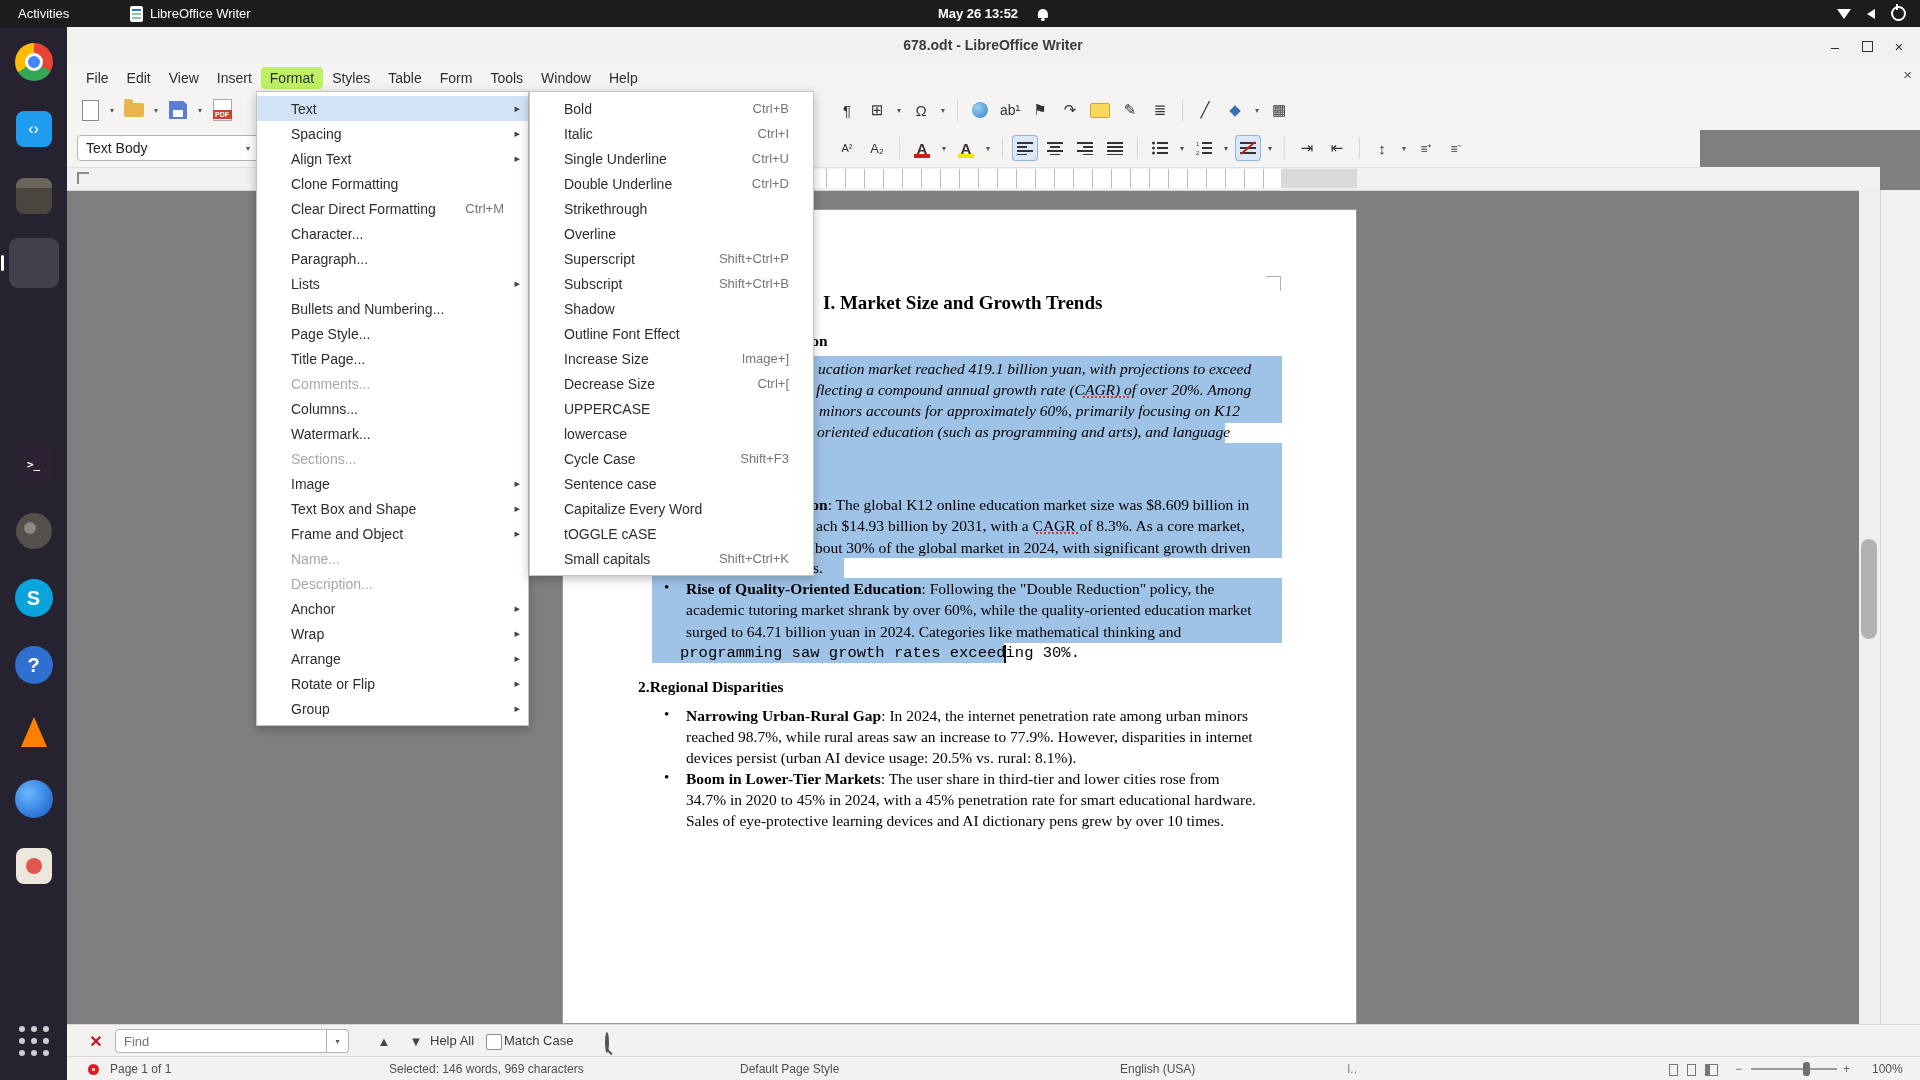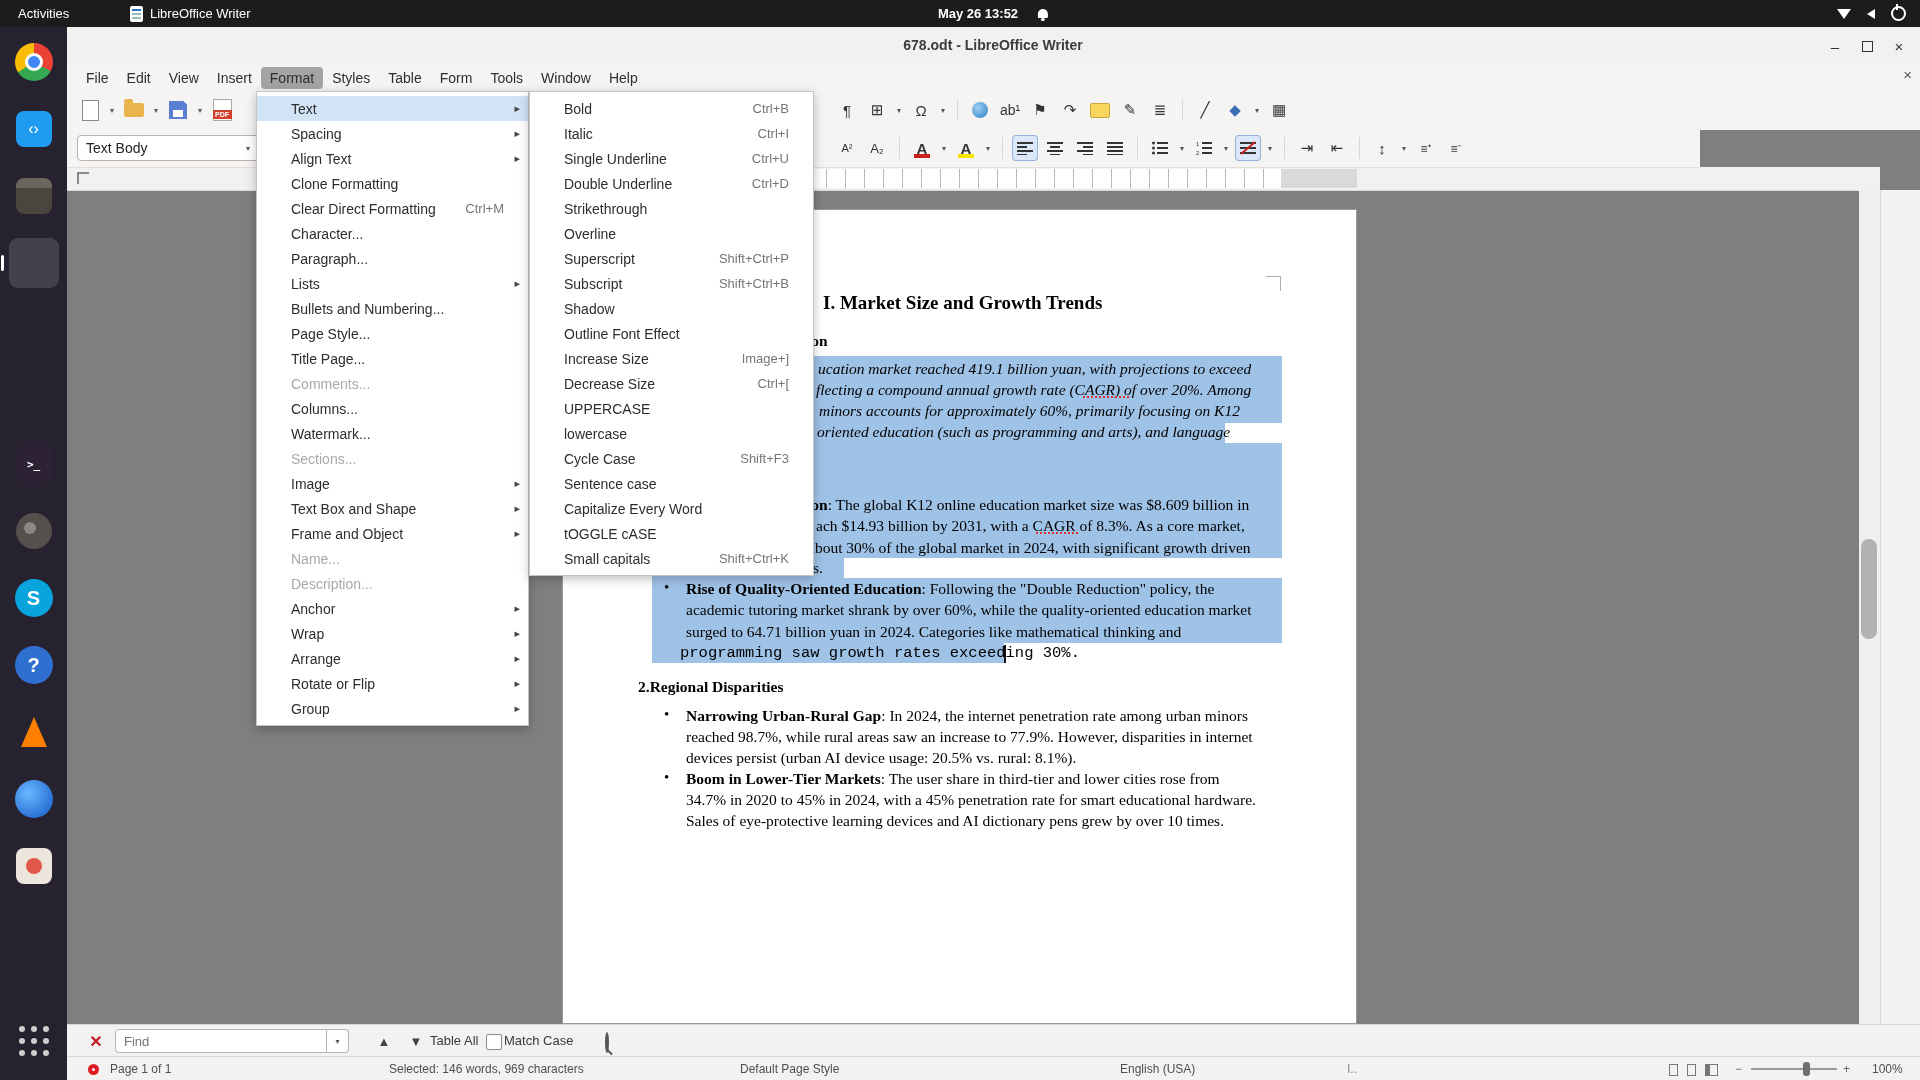--- a/index.html
+++ b/index.html
@@ -45,21 +45,21 @@
   .ic-grid .di{width:6px;height:6px;border-radius:50%;background:#cfcfcf;transform:translate(-12px,-12px);
     box-shadow:12px 0 0 #cfcfcf,24px 0 0 #cfcfcf,0 12px 0 #cfcfcf,12px 12px 0 #cfcfcf,24px 12px 0 #cfcfcf,0 24px 0 #cfcfcf,12px 24px 0 #cfcfcf,24px 24px 0 #cfcfcf}
   
   .titlebar{left:67px;top:27px;width:1853px;height:37px;background:#f3f1f0;border-bottom:1px solid #d9d6d3;z-index:5}
   .wtitle{left:926px;top:0;transform:translateX(-50%);line-height:37px;font-weight:bold;font-size:14px;color:#3b3b3b;white-space:nowrap}
   .wbtn{top:8px;width:22px;height:22px;display:flex;align-items:center;justify-content:center;color:#333;font-size:15px;border-radius:50%}
   .maxbox{width:9px;height:9px;border:1px solid #333}
   
   .menubar{left:67px;top:64px;width:1853px;height:27px;background:#f6f4f3;display:flex;align-items:center;padding-left:10px;box-sizing:border-box;z-index:6;font-size:14px;color:#2e2e2e}
   .mb-item{padding:3px 9px;border-radius:4px}
-  .mb-item.active{background:#a3a3a3}
+  .mb-item.active{background:#bef264}
   .doc-close{right:8px;top:66px;font-size:15px;color:#555;z-index:7}
   
   .tbrow1{left:67px;top:91px;width:1853px;height:39px;background:#f6f4f3;z-index:6}
   .tbrow2{left:67px;top:130px;width:1633px;height:37px;background:#f6f4f3;border-bottom:1px solid #e2dfdc;z-index:6}
   .tgroup{position:absolute;display:flex;align-items:center;gap:4px}
   .tbi{min-width:26px;height:26px;display:inline-flex;align-items:center;justify-content:center;border-radius:4px;color:#333;font-size:15px;position:relative}
   .caret{min-width:10px;width:10px;font-size:8px;color:#555;display:inline-flex;justify-content:center}
   .tsep{width:1px;height:22px;background:#d8d8d8;margin:0 5px}
   .pressed{background:#dce8f8;box-shadow:0 0 0 1px #94b4da inset}
   .ic-newdoc{width:17px;height:21px;background:#fff;border:1px solid #8a8a8a;box-sizing:border-box}
@@ -471,21 +471,21 @@
     <span class="sb-item"></span>
     <span class="sb-item"></span>
   </div>
 
 <div class="ab findbar">
   <div class="ab fb-close">✕</div>
   <input class="ab fb-input" placeholder="Find" style="">
   <div class="ab fb-dd">▾</div>
   <div class="ab fb-arrow" style="left:305px">▲</div>
   <div class="ab fb-arrow" style="left:337px">▼</div>
-  <div class="ab fb-text" style="left:363px">Table All</div>
+  <div class="ab fb-text" style="left:363px">Help All</div>
   <div class="ab fb-check"></div>
   <div class="ab fb-text" style="left:437px">Match Case</div>
   <div class="ab" style="left:538px;top:9px"><span class="ic-magnifier"></span></div>
 </div>
 
 <div class="ab statusbar">
   <span class="st-dot"></span>
   <span class="ab st" style="left:43px">Page 1 of 1</span>
   <span class="ab st" style="left:322px">Selected: 146 words, 969 characters</span>
   <span class="ab st" style="left:673px">Default Page Style</span>

